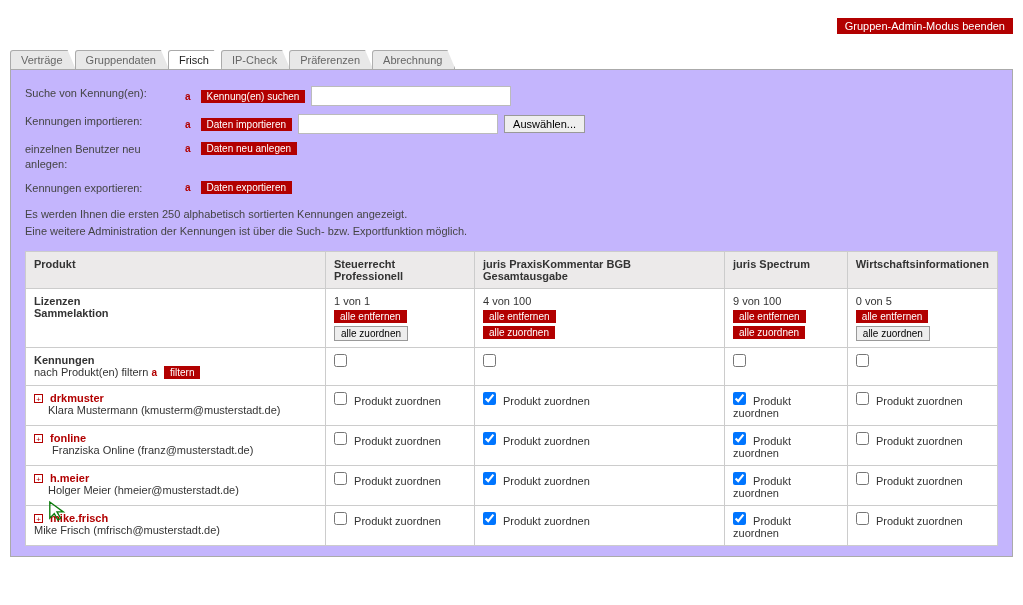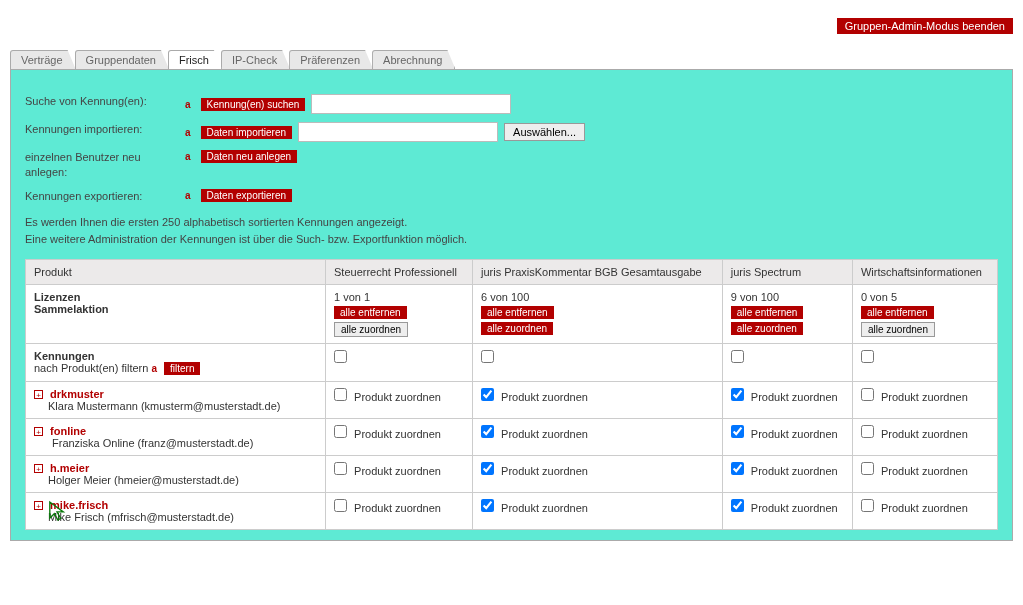--- a/index.html
+++ b/index.html
@@ -5,31 +5,31 @@
   * { box-sizing: border-box; margin: 0; padding: 0; }
   body { font-family: Verdana, Arial, sans-serif; font-size: 11px; color: #333; background: #fff; }
   .page { width: 1023px; height: 605px; position: relative; }
   .top-bar { display: flex; justify-content: flex-end; padding: 18px 10px 10px; }
   .btn-red { background: #b20000; color: #fff; border: none; padding: 2px 8px; font-size: 11px; cursor: pointer; font-family: inherit; }
   .btn-red-sm { background: #b20000; color: #fff; border: none; padding: 1px 6px; font-size: 10px; cursor: pointer; font-family: inherit; }
   .btn-grey { background: #eee; border: 1px solid #999; padding: 1px 6px; font-size: 10px; cursor: pointer; font-family: inherit; }
   .tabs { display: flex; align-items: flex-end; border-bottom: none; margin-left: 10px; margin-top: 6px; }
   .tab { position: relative; border: 1px solid #aaa; border-bottom: none; background: #e8e8e8; color: #666; padding: 3px 12px 3px 10px; font-size: 11px; margin-right: -1px; cursor: pointer; border-top-left-radius: 3px; clip-path: polygon(0 0, calc(100% - 8px) 0, 100% 100%, 0 100%); }
   .tab.active { background: #fff; color: #222; position: relative; z-index: 2; }
-  .content { border: 1px solid #aaa; margin: 0 10px 10px 10px; background: #5eead4; padding: 24px 14px 10px 14px; }
+  .content { border: 1px solid #aaa; margin: 0 10px 10px 10px; background: #c4b5fd; padding: 16px 14px 10px 14px; }
   .form-row { display: flex; align-items: flex-start; margin-bottom: 8px; }
   .form-label { width: 160px; color: #444; line-height: 1.4; }
   .form-ctrl { display: flex; align-items: center; gap: 6px; }
   .marker { color: #b20000; font-weight: bold; font-size: 10px; margin-right: 4px; }
   input.text { border: 1px solid #bbb; padding: 2px 4px; font-size: 11px; height: 20px; width: 200px; background: #fff; }
   .btn-auswahl { background: #eee; border: 1px solid #999; padding: 2px 8px; font-size: 11px; cursor: pointer; font-family: inherit; }
   .infotext { margin: 10px 0 12px 0; color: #444; line-height: 1.5; }
   table.main { width: 100%; border-collapse: collapse; border: 1px solid #aaa; background: #fff; }
   table.main th, table.main td { border: 1px solid #ccc; padding: 6px 8px; vertical-align: top; font-size: 11px; text-align: left; }
-  table.main th { background: #eceaea; font-weight: normal; color: #333; }
+  table.main th { background: #eceaea; font-weight: bold; color: #333; }
   .liz-row td { background: #fff; }
   .action-stack { display: flex; flex-direction: column; gap: 3px; align-items: flex-start; }
   .first-col-head { font-weight: bold; }
   .user-row td { background: #fff; }
   .user-name { color: #b20000; font-weight: bold; text-decoration: none; }
   .user-sub { color: #333; }
   .expand-icon { display: inline-block; width: 9px; height: 9px; border: 1px solid #b20000; color: #b20000; font-size: 8px; line-height: 9px; text-align: center; margin-right: 4px; }
   .chk { margin-right: 4px; }
   .filter-row td { background: #fff; }
   .lizenzen-label { font-weight: bold; }
@@ -111,21 +111,21 @@
       </td>
       <td>
         <div class="action-stack">
           <span>1 von 1</span>
           <button class="btn-red-sm">alle entfernen</button>
           <button class="btn-grey">alle zuordnen</button>
         </div>
       </td>
       <td>
         <div class="action-stack">
-          <span>6 von 100</span>
+          <span>4 von 100</span>
           <button class="btn-red-sm">alle entfernen</button>
           <button class="btn-red-sm">alle zuordnen</button>
         </div>
       </td>
       <td>
         <div class="action-stack">
           <span>9 von 100</span>
           <button class="btn-red-sm">alle entfernen</button>
           <button class="btn-red-sm">alle zuordnen</button>
         </div>
@@ -184,21 +184,21 @@
       <td><input type="checkbox" class="chk" style=""> <span>Produkt zuordnen</span></td>
       <td><input type="checkbox" class="chk" checked="" style=""> <span>Produkt zuordnen</span></td>
       <td><input type="checkbox" class="chk" checked="" style=""> <span>Produkt zuordnen</span></td>
       <td><input type="checkbox" class="chk" style=""> <span>Produkt zuordnen</span></td>
     </tr>
 
     <tr class="user-row">
       <td>
         <span class="expand-icon">+</span>
         <a href="#" class="user-name">mike.frisch</a><br>
-        <span class="user-sub" style="margin-left:14px; display:inline-block">Mike Frisch (mfrisch@musterstadt.de)</span>
+        <span class="user-sub" style="display:inline-block">Mike Frisch (mfrisch@musterstadt.de)</span>
       </td>
       <td><input type="checkbox" class="chk" style=""> <span>Produkt zuordnen</span></td>
       <td><input type="checkbox" class="chk" checked="" style=""> <span>Produkt zuordnen</span></td>
       <td><input type="checkbox" class="chk" checked="" style=""> <span>Produkt zuordnen</span></td>
       <td><input type="checkbox" class="chk" style=""> <span>Produkt zuordnen</span></td>
     </tr>
   </tbody>
       </table>
 
 </div>

